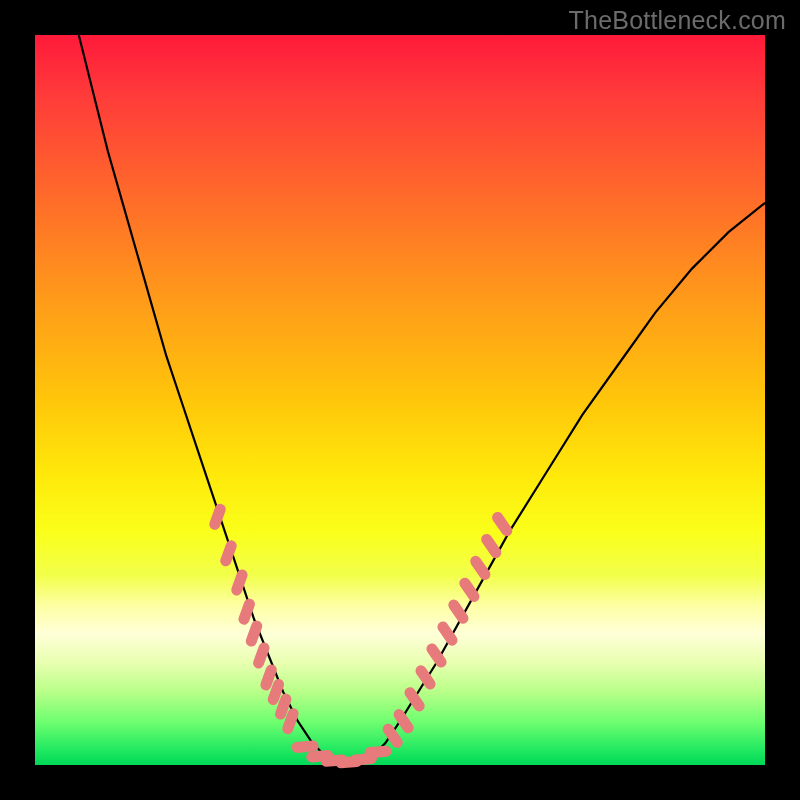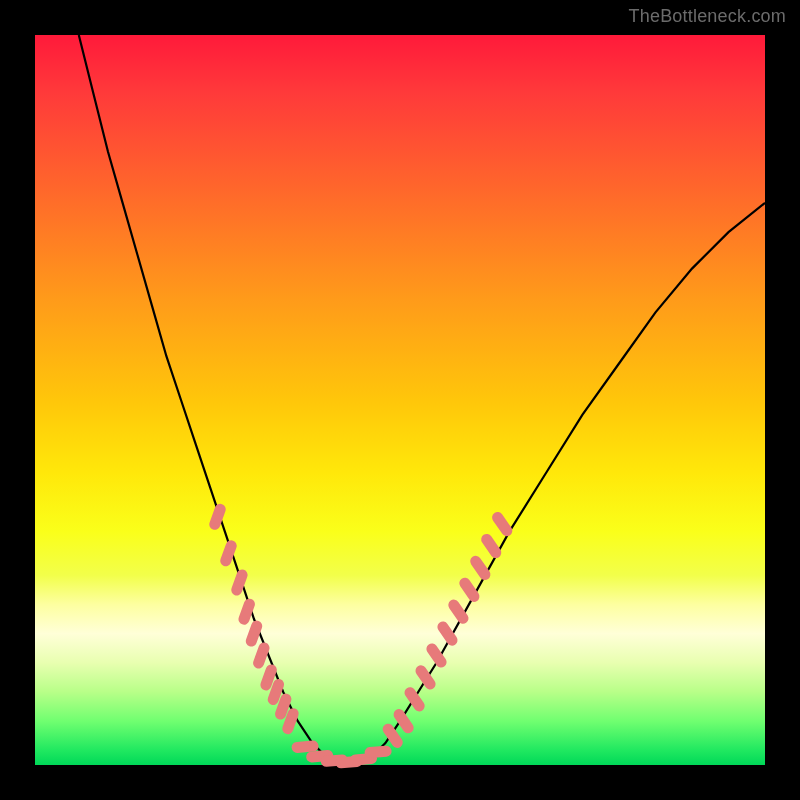--- a/index.html
+++ b/index.html
@@ -9,21 +9,21 @@
     background: #000;
     position: relative;
     font-family: Arial, Helvetica, sans-serif;
     overflow: hidden;
   }
   .watermark {
     position: absolute;
     top: 6px;
     right: 14px;
     color: #6b6b6b;
-    font-size: 18px;
+    font-size: 25px;
     font-weight: 500;
     letter-spacing: 0.2px;
     z-index: 10;
   }
   .plot-area {
     position: absolute;
     left: 35px;
     top: 35px;
     width: 730px;
     height: 730px;

